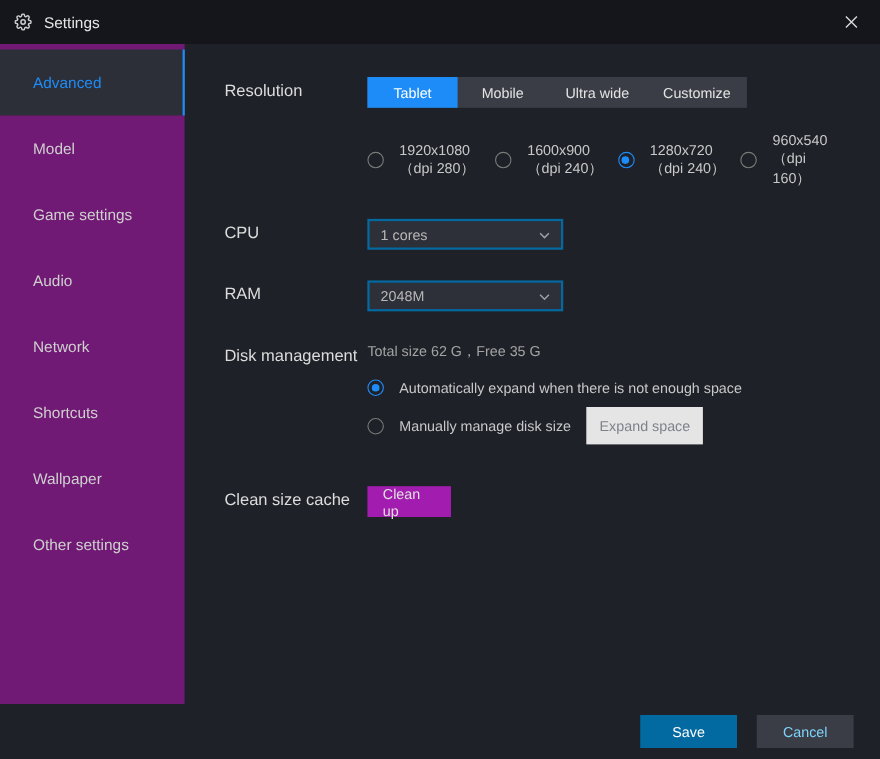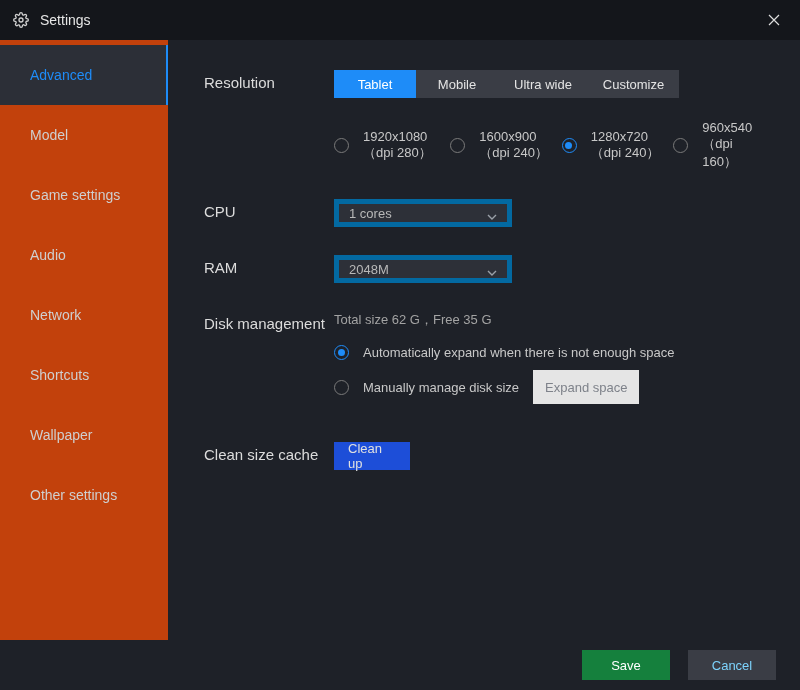--- a/index.html
+++ b/index.html
@@ -8,21 +8,21 @@
     
     .titlebar { height:40px; display:flex; align-items:center; padding:0 12px; background:#14161b; }
     .titlebar .gear { width:18px; height:18px; margin-right:10px; display:flex; align-items:center; justify-content:center; }
     .titlebar .title { font-size:14px; color:#e6e6e6; }
     .titlebar .close { margin-left:auto; width:28px; height:28px; display:flex; align-items:center; justify-content:center; cursor:pointer; color:#ddd; }
 
     
     .body { display:flex; height:600px; }
 
     
-    .sidebar { width:168px; background:#c2410c; display:flex; flex-direction:column; padding-top:5px; }
+    .sidebar { width:168px; background:#701a75; display:flex; flex-direction:column; padding-top:5px; }
     .sidebar-item { height:60px; display:flex; align-items:center; padding-left:30px; font-size:14px; color:#cfcfcf; cursor:pointer; position:relative; }
     .sidebar-item.active { background:#2c2f37; color:#1e8cf8; }
     .sidebar-item.active::before { content:''; position:absolute; right:0; top:0; bottom:0; width:2px; background:#1e8cf8; }
 
     
     .main { flex:1; background:#1e2128; padding:30px 30px 20px 36px; overflow:auto; }
     .row { display:flex; align-items:flex-start; margin-bottom:28px; }
     .row .label { width:130px; font-size:15px; color:#dcdcdc; padding-top:4px; line-height:1.25; }
     .row .content { flex:1; display:flex; flex-direction:column; gap:16px; }
 
@@ -32,35 +32,35 @@
     .seg .seg-item.active { background:#1e8cf8; color:#fff; }
 
     
     .radio-list { display:flex; flex-direction:row; gap:10px; margin-top:6px; }
     .radio-item { display:flex; align-items:center; font-size:13px; color:#c8c8c8; cursor:pointer; }
     .radio { width:15px; height:15px; border-radius:50%; border:1.5px solid #7a7a7a; margin-right:14px; position:relative; flex:none; }
     .radio.on { border-color:#1e8cf8; }
     .radio.on::after { content:''; position:absolute; left:2.5px; top:2.5px; width:7px; height:7px; background:#1e8cf8; border-radius:50%; }
 
     
-    .select { width:178px; height:28px; background:#2d3038; border:5px solid #0369a1; display:flex; align-items:center; padding:0 10px; font-size:13px; color:#b8b8b8; position:relative; cursor:pointer; }
+    .select { width:178px; height:28px; background:#2d3038; border:2px solid #0369a1; display:flex; align-items:center; padding:0 10px; font-size:13px; color:#b8b8b8; position:relative; cursor:pointer; }
     .select .chev { position:absolute; right:10px; top:9px; }
 
     
     .disk-info { font-size:13px; color:#a3a3a3; }
     .disk-options .radio-item { margin-bottom:10px; }
     .expand-btn { margin-left:14px; display:inline-flex; align-items:center; height:26px; padding:17px 12px; background:#e5e5e5; color:#7e828a; font-size:13px; cursor:default; }
 
     
-    .btn-small { display:inline-flex; align-items:center; height:28px; padding:11px 14px; background:#1d4ed8; color:#e0e0e0; font-size:13px; cursor:pointer; }
+    .btn-small { display:inline-flex; align-items:flex-start; height:28px; padding:0 14px; background:#a21caf; color:#e0e0e0; font-size:13px; cursor:pointer; }
 
     
     .footer { height:50px; display:flex; align-items:center; justify-content:flex-end; gap:18px; padding:0 24px; background:#1e2128; }
     .btn { width:88px; height:30px; display:flex; align-items:center; justify-content:center; font-size:13px; cursor:pointer; }
-    .btn.primary { background:#15803d; color:#fff; }
+    .btn.primary { background:#0369a1; color:#fff; }
     .btn.secondary { background:#3a3d45; color:#7dd3fc; }
 
     svg { display:block; }
   </style>
 </head>
 <body>
 
 <div class="titlebar">
   <span class="gear">
     <svg width="16" height="16" viewBox="0 0 24 24" fill="none" stroke="#d0d0d0" stroke-width="2">

